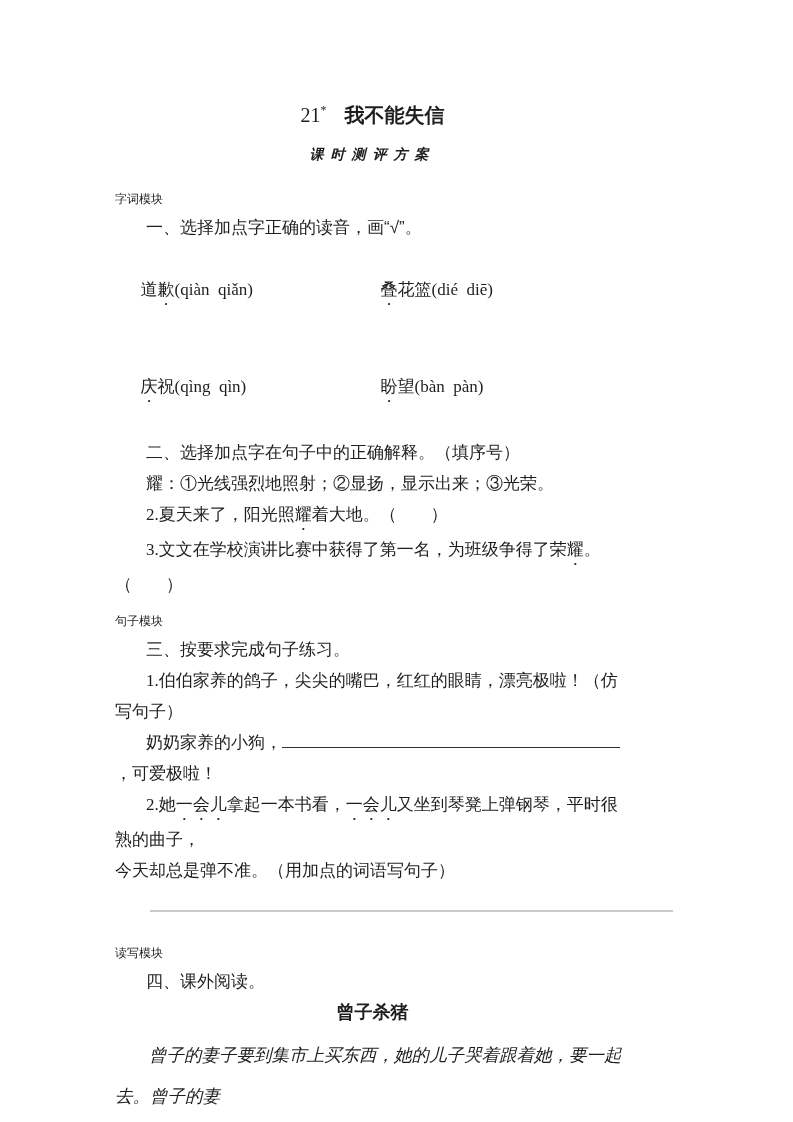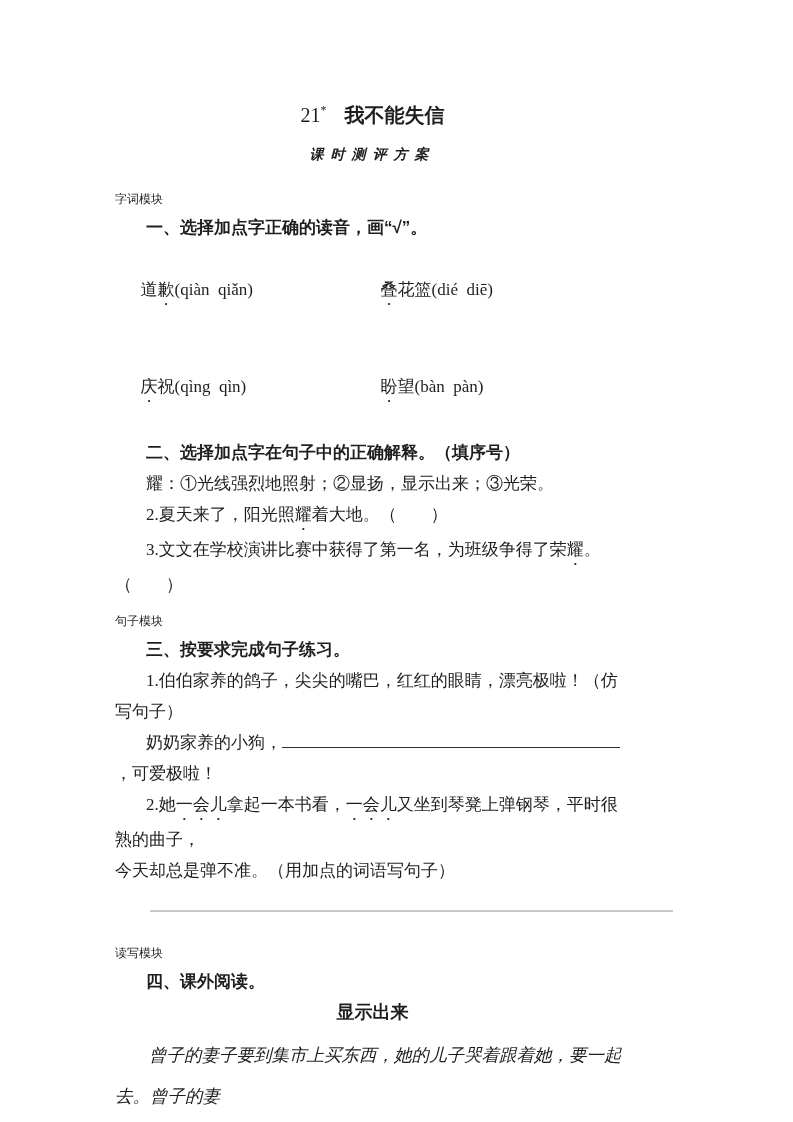--- a/index.html
+++ b/index.html
@@ -38,21 +38,21 @@
   .m2 { margin-top:8px; }
   .m3 { margin-top:28px; }
 
   .line {
     font-size:17px; line-height:31px;
     white-space:pre-wrap;
   }
   .ind { text-indent:31px; }
   .sec-h {
     font-family:"Liberation Sans","DejaVu Sans",sans-serif;
-    font-weight:700;
+    font-weight:400;
   }
   .col { display:inline-block; width:240px; text-indent:0; }
 
   .dot {
     -webkit-text-emphasis:filled dot;
     -webkit-text-emphasis-position:under right;
     text-emphasis:filled dot;
     text-emphasis-position:under right;
   }
   .blank {
@@ -116,19 +116,19 @@
     <div class="line ind"><span>奶奶家养的小狗，</span><span class="blank"></span><span>，可爱极啦！</span></div>
     <div class="line ind"><span>2.她</span><span class="dot">一会儿</span><span>拿起一本书看，</span><span class="dot">一会儿</span><span>又坐到琴凳上弹钢琴，平时很熟的曲子，</span></div>
     <div class="line"><span>今天却总是弹不准。（用加点的词语写句子）</span></div>
 
     <div class="rule"></div>
 
     <div class="module-h m3">读写模块</div>
 
     <div class="line ind sec-h sec4-h">四、课外阅读。</div>
 
-    <div class="passage-title">显示出来</div>
+    <div class="passage-title">曾子杀猪</div>
 
     <div class="p-line p-first p-ind">曾子的妻子要到集市上买东西，她的儿子哭着跟着她，要一起去。曾子的妻</div>
     <div class="p-line">子说：“你回去，我回来杀猪给你吃。”孩子听了，高兴地回家去等着。</div>
 
   </div>
 </div>
 
 </body></html>

